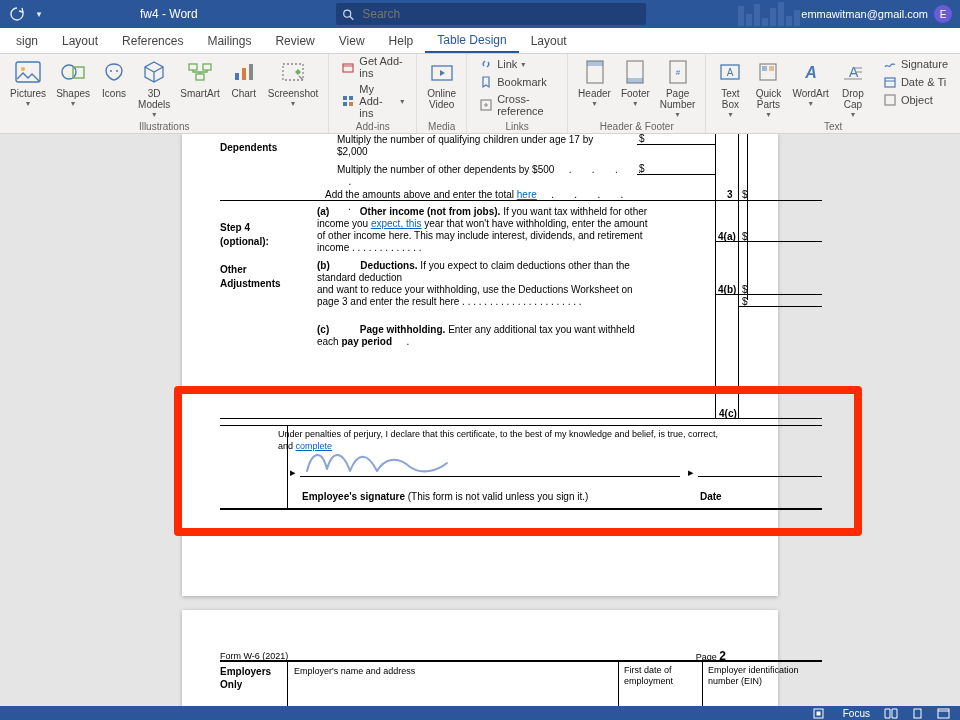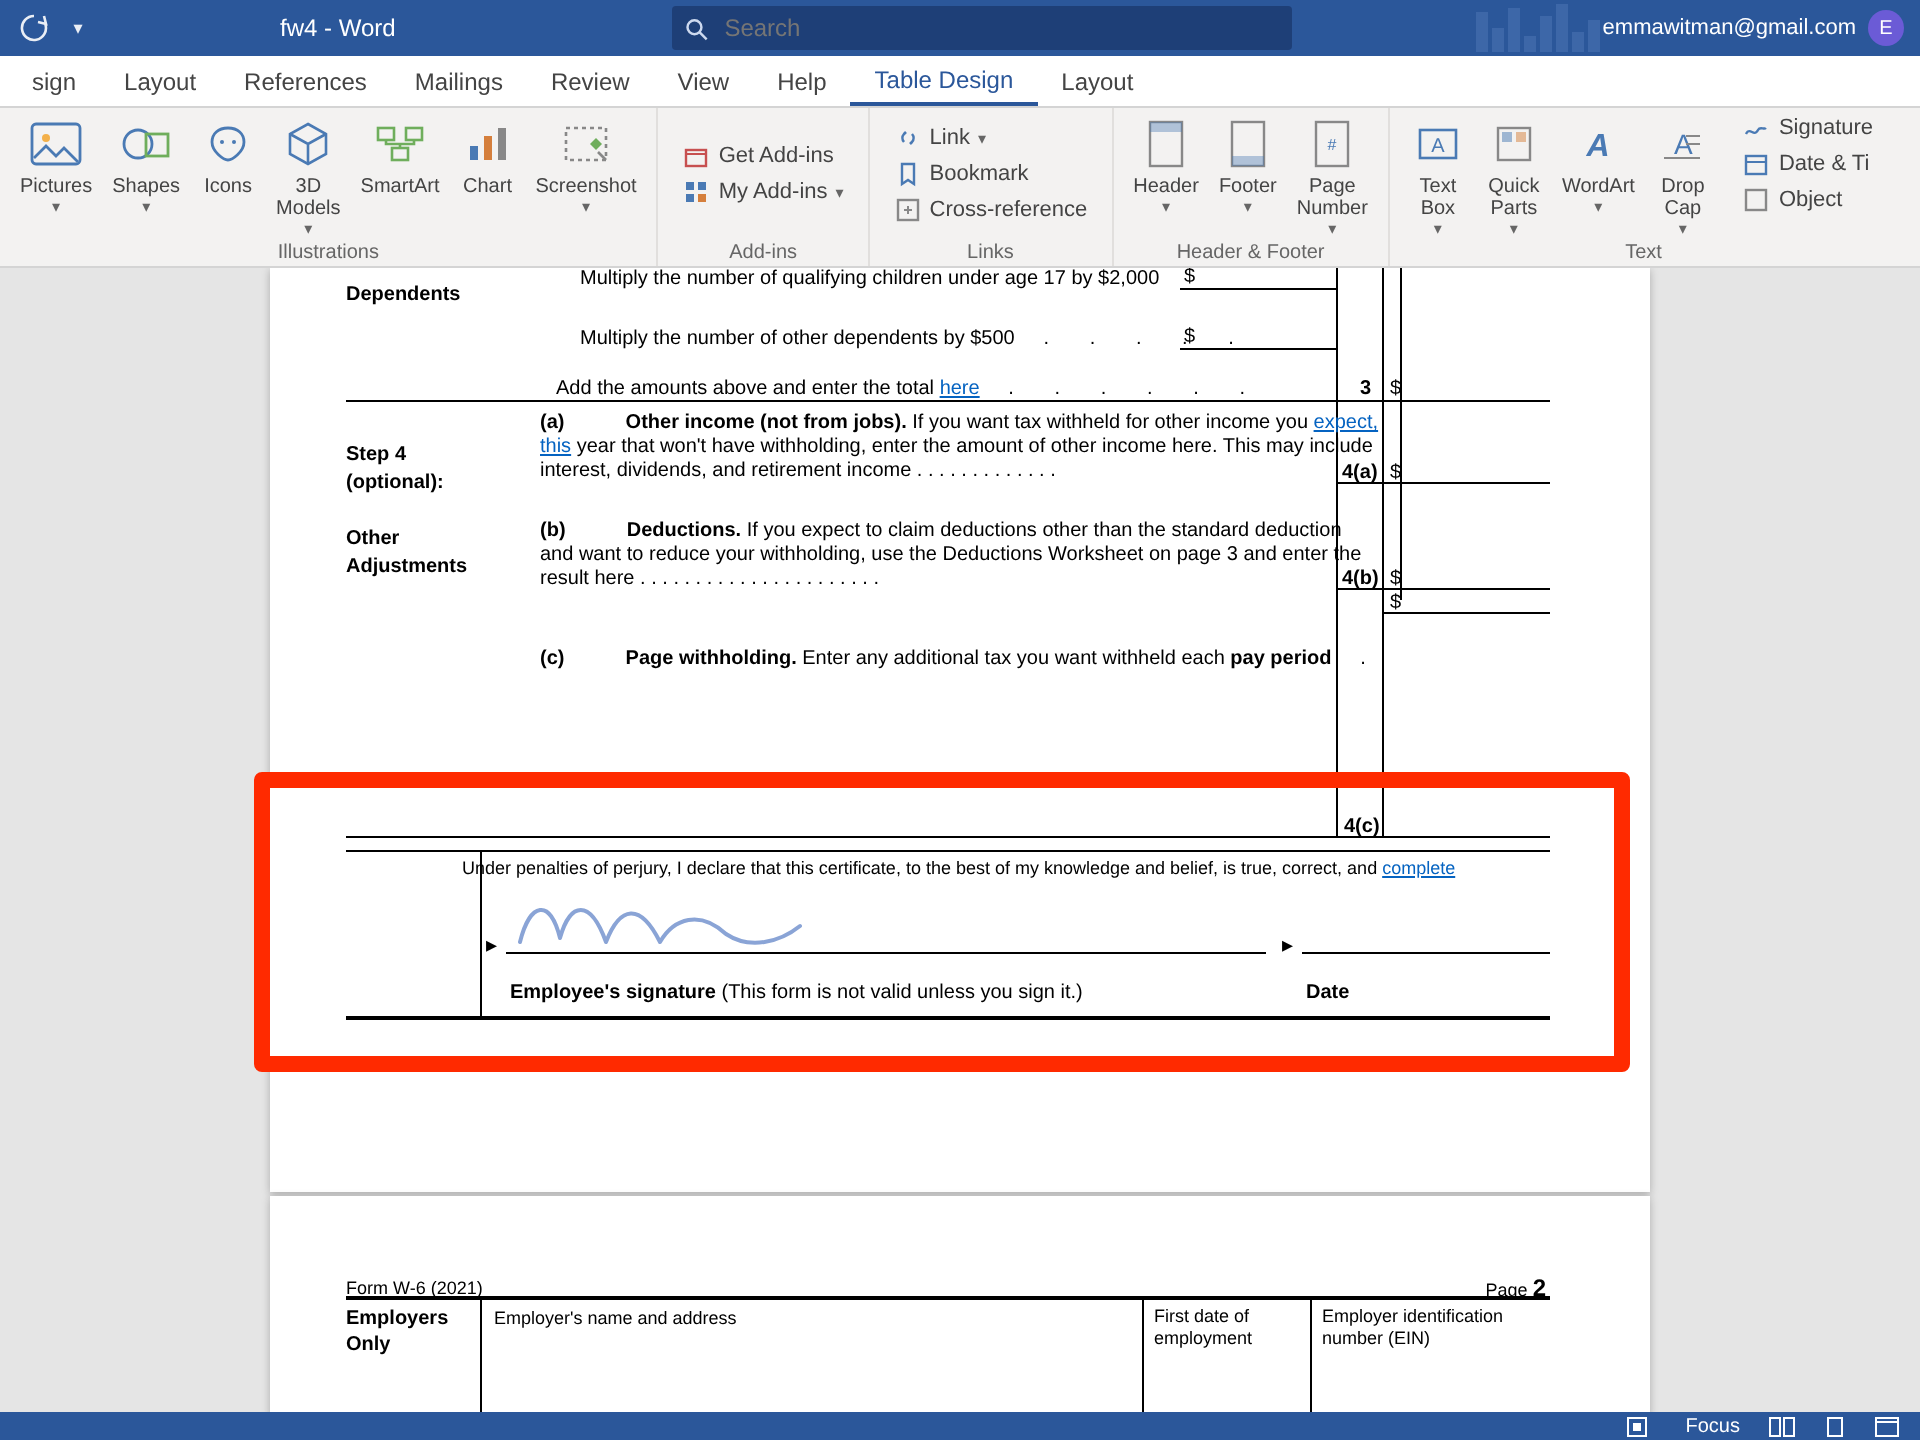--- a/index.html
+++ b/index.html
@@ -63,23 +63,23 @@
   .rbtn { display:flex; flex-direction:column; align-items:center; gap:2px; cursor:pointer; padding-top:2px;}
   .rbtn .ricon { width:28px; height:28px; display:flex; align-items:center; justify-content:center; }
   .rbtn .rlabel { font-size:10px; text-align:center; line-height:11px; }
   .rbtn .caret { font-size:8px; color:#666; line-height:6px;}
   .vlist { display:flex; flex-direction:column; gap:2px; }
   .vlist .sm { display:flex; align-items:center; gap:4px; font-size:11px; color:#444; cursor:pointer; padding:1px 2px;}
   .vlist .sm .sicon{width:14px;height:14px;display:flex;align-items:center;justify-content:center;}
   
   .docwrap { position:absolute; top:134px; left:0; right:0; bottom:14px; overflow:hidden; }
   .page {
-    width: 690px;
+    width: 596px;
     background:#fff;
-    margin: 0 auto 2px auto;
+    margin: 0 auto 14px auto;
     box-shadow: 0 1px 4px rgba(0,0,0,.25);
     position:relative;
     font-family: Arial, sans-serif;
     color:#000;
   }
   .page.first { height: 462px; }
   .page.second { height: 110px; }
   .formtxt { font-size:10px; line-height:12px;}
   .col-a { position:absolute; left:38px; width:70px; font-weight:bold; font-size:10px;}
   .col-b { position:absolute; left:135px; right:130px; font-size:10px; }
@@ -249,20 +249,35 @@
               </svg>
             </span>
             <span>My Add-ins</span>
             <span style="font-size:8px;color:#666"> ▾</span>
           </div>
       </div>
     </div>
     <div class="glabel">Add-ins</div>
   </div>
 
+  <div class="group">
+    <div class="items">
+      <div class="rbtn">
+        <span class="ricon">
+            <svg width="26" height="22" viewBox="0 0 26 22">
+              <rect x="3" y="5" width="20" height="14" fill="none" stroke="#4a7ab4" stroke-width="1.3"></rect>
+              <path d="M11 9v6l5-3z" fill="#4a7ab4"></path>
+            </svg>
+          </span>
+        <span class="rlabel" style="white-space:pre">Online
+Video</span>
+      </div>
+    </div>
+    <div class="glabel">Media</div>
+  </div>
 
   <div class="group">
     <div class="items" style="align-items:center">
       <div class="vlist">
         <div class="sm">
             <span class="sicon">
               <svg width="14" height="14" viewBox="0 0 14 14">
                 <path d="M5 9a3 3 0 0 1 0-4l1-1M9 5a3 3 0 0 1 0 4l-1 1" fill="none" stroke="#4a7ab4" stroke-width="1.3"></path>
               </svg>
             </span>

